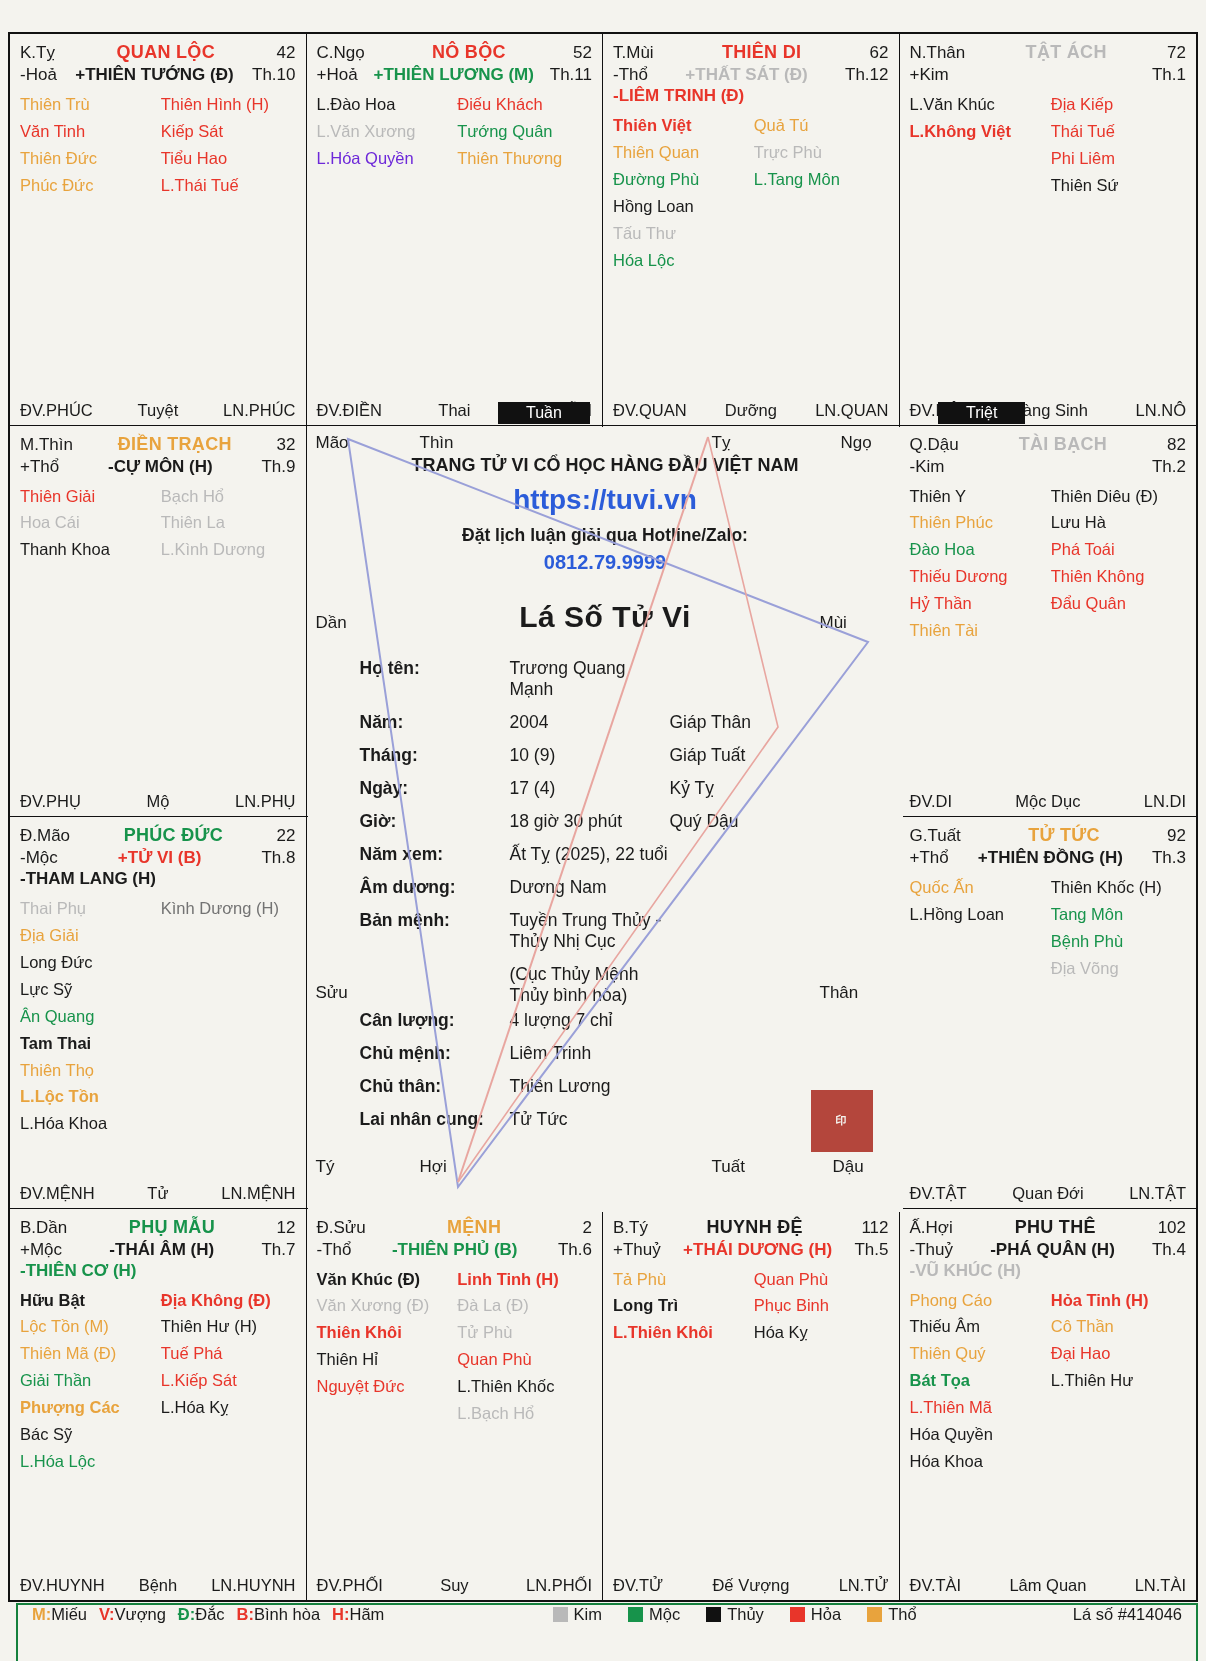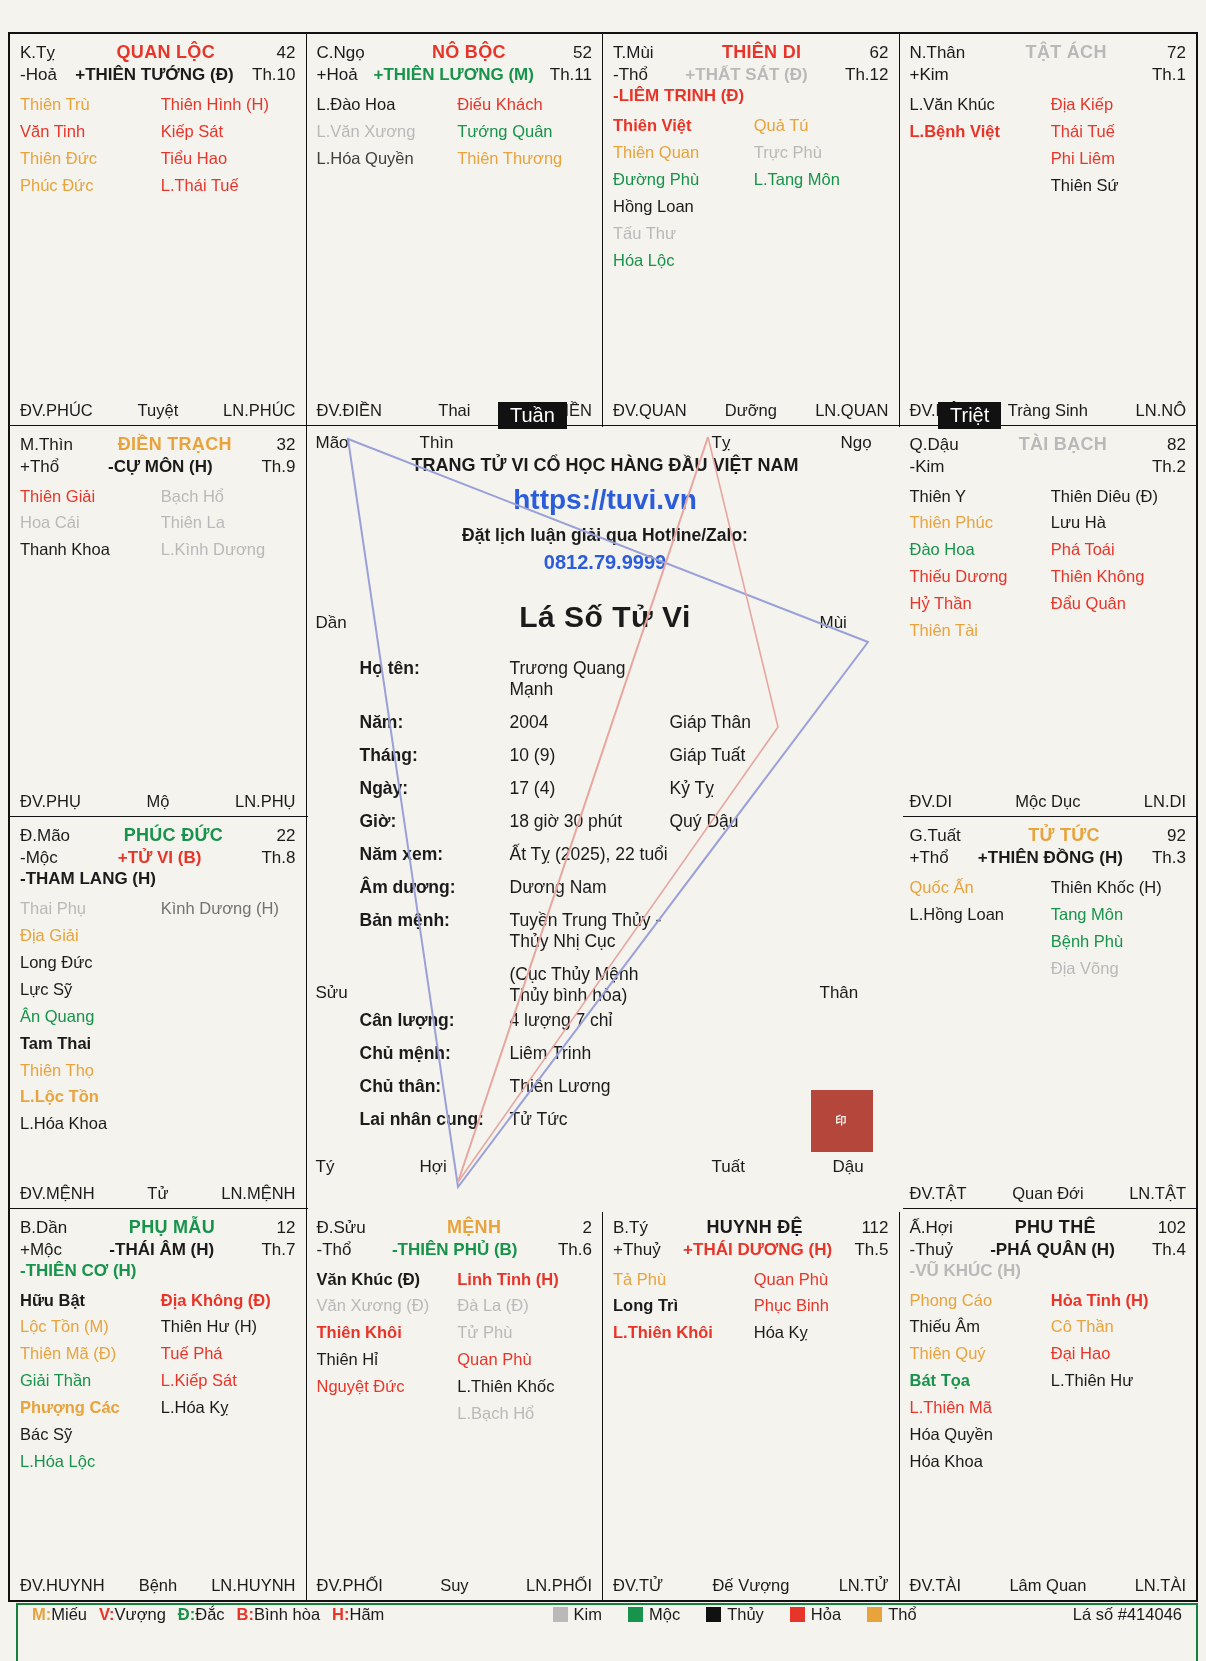--- a/index.html
+++ b/index.html
@@ -99,22 +99,22 @@
   .seal {
     position:absolute; right:30px; bottom:60px;
     width:62px; height:62px; background:#b4463c; color:#f4f3ee;
     display:flex; align-items:center; justify-content:center;
     font-size:11px; line-height:1.05; text-align:center; font-weight:bold;
     letter-spacing:1px;
   }
 
   
   .banner {
-    position:absolute; background:#111; color:#fff; font-size:20px;
-    padding:2px 12px; z-index:8; text-align:center;
+    position:absolute; background:#111; color:#fff; font-size:16px;
+    padding:2px 28px; z-index:8; text-align:center;
   }
   #tuan { left:498px; top:378px; }
   #triet { left:938px; top:378px; }
 
   svg.lines { position:absolute; left:0; top:0; width:595px; height:785px; z-index:1; }
 
   
   .legend {
     position:absolute; left:16px; right:8px; bottom:8px; height:74px;
     border:2px solid #15803d; background:#f4f3ee;
@@ -169,21 +169,21 @@
         <div class="line2">
           <span class="hanh">+Hoả</span>
           <span class="main" style="color:#17934b">+THIÊN LƯƠNG (M)</span>
           <span class="th">Th.11</span>
         </div>
         <div class="stars">
           <span style="color:#1b1b1b">L.Đào Hoa</span>
           <span style="color:#e8352a">Điếu Khách</span>
           <span style="color:#b9b9b9">L.Văn Xương</span>
           <span style="color:#17934b">Tướng Quân</span>
-          <span style="color:#404040">L.Hóa Quyền</span>
+          <span style="color:#6d28d9">L.Hóa Quyền</span>
           <span style="color:#e8a33d">Thiên Thương</span>
         </div>
         <div class="footer">
           <span>ĐV.ĐIỀN</span>
           <span>Thai</span>
           <span>LN.ĐIỀN</span>
         </div>
       </div>
     <div class="cell r1 c3">
         <div class="hdr">
@@ -224,21 +224,21 @@
           <span class="num">72</span>
         </div>
         <div class="line2">
           <span class="hanh">+Kim</span>
           <span class="main" style="color:#1b1b1b"></span>
           <span class="th">Th.1</span>
         </div>
         <div class="stars">
           <span style="color:#1b1b1b">L.Văn Khúc</span>
           <span style="color:#e8352a">Địa Kiếp</span>
-          <span style="color:#e8352a;font-weight:bold">L.Bệnh Việt</span>
+          <span style="color:#e8352a;font-weight:bold">L.Không Việt</span>
           <span style="color:#e8352a">Thái Tuế</span>
           <span style="color:#1b1b1b">&nbsp;</span>
           <span style="color:#e8352a">Phi Liêm</span>
           <span style="color:#1b1b1b">&nbsp;</span>
           <span style="color:#1b1b1b">Thiên Sứ</span>
         </div>
         <div class="footer">
           <span>ĐV.NÔ</span>
           <span>Tràng Sinh</span>
           <span>LN.NÔ</span>

